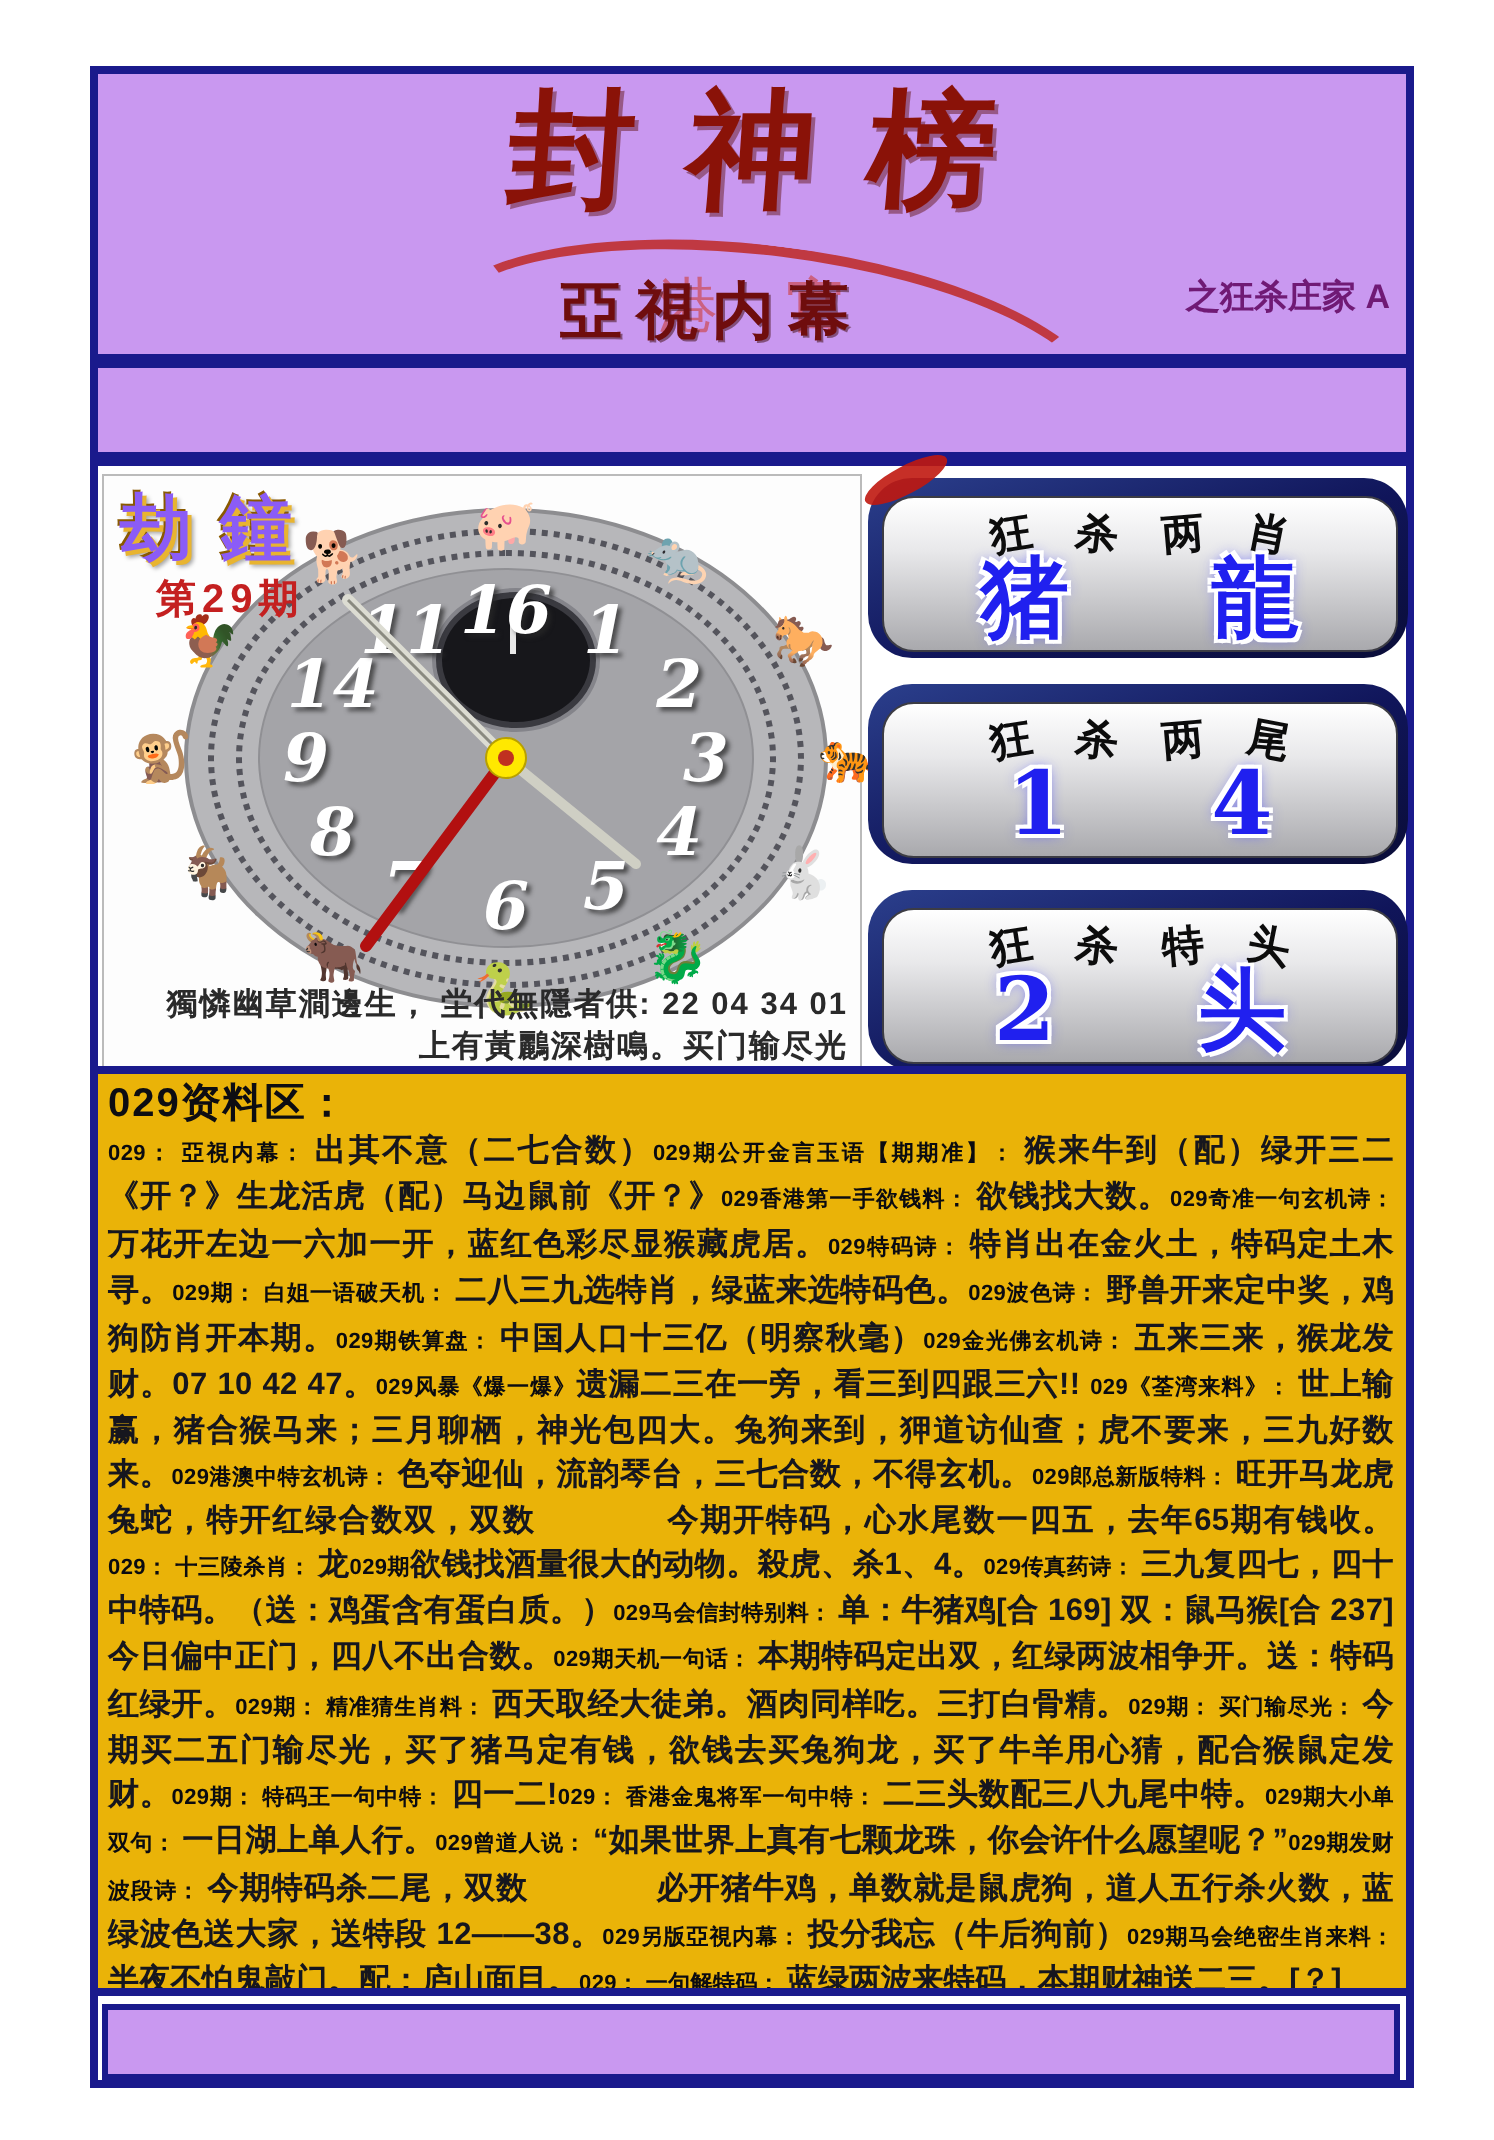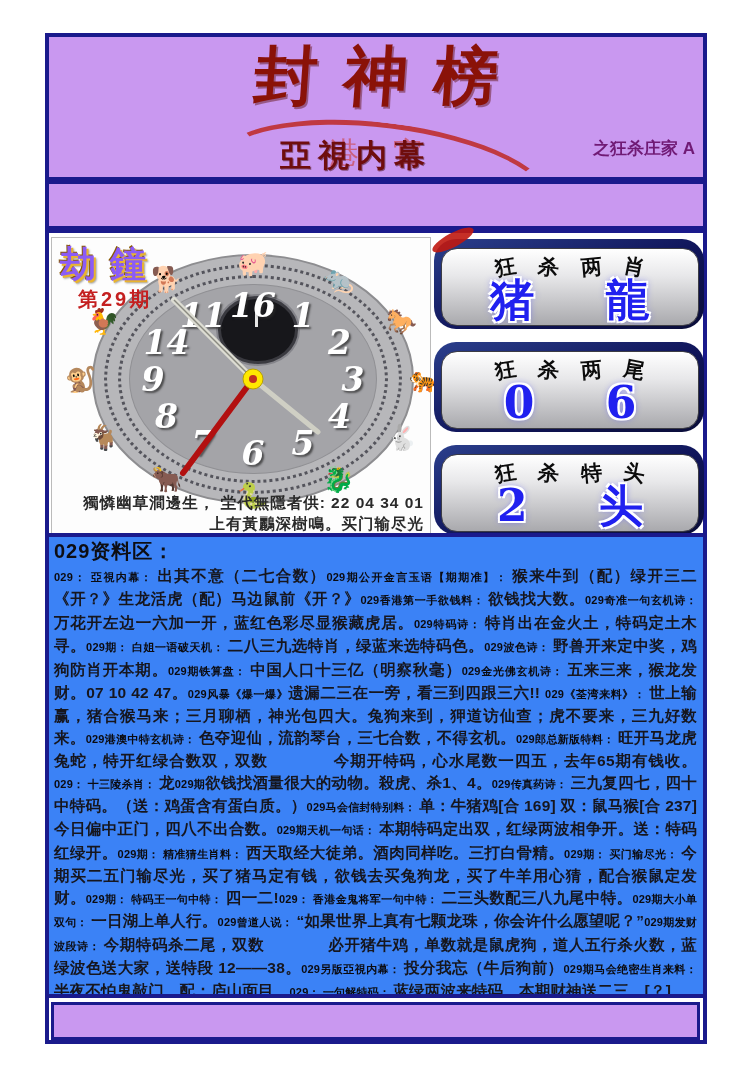--- a/index.html
+++ b/index.html
@@ -95,21 +95,21 @@
     text-shadow:2px 2px 0 #fff,-2px -2px 0 #fff,2px -2px 0 #fff,-2px 2px 0 #fff,0 0 7px rgba(80,80,255,.9);
   }
   .swoosh{
     position:absolute;left:-4px;top:-6px;width:46px;height:14px;border-radius:50%;
     background:#c01810;transform:rotate(-28deg);opacity:.9;
   }
 
   
   .info{
     position:absolute;left:-4px;right:-4px;top:300px;height:465px;box-sizing:border-box;
-    border:4px solid #1a1a8c;background:#3b82f6;padding:1px 6px 2px 5px;overflow:hidden;
+    border:4px solid #1a1a8c;background:#eab308;padding:1px 6px 2px 5px;overflow:hidden;
   }
   .info-head{font-size:20px;font-weight:900;color:#0d0d12;letter-spacing:1px;}
   .info-body{
     font-size:15.5px;line-height:21.4px;color:#16161e;text-align:justify;
     font-weight:600;letter-spacing:0.2px;
   }
   .info-body .b{font-weight:900;font-size:11px;color:#0b0b10;}
 
   
   .footer-strip{
@@ -186,21 +186,21 @@
         <div class="kbox">
           <div class="swoosh"></div>
           <div class="kb-face">
             <span class="kb-label"><span style="transform: rotate(-9deg);">狂</span><span style="transform: rotate(7deg);">杀</span><span style="transform: rotate(-5deg);">两</span><span style="transform: rotate(11deg);">肖</span></span>
             <span class="kb-value">猪 龍</span>
           </div>
         </div>
         <div class="kbox">
           <div class="kb-face">
             <span class="kb-label"><span style="transform: rotate(-9deg);">狂</span><span style="transform: rotate(7deg);">杀</span><span style="transform: rotate(-5deg);">两</span><span style="transform: rotate(11deg);">尾</span></span>
-            <span class="kb-value">0 6</span>
+            <span class="kb-value">1 4</span>
           </div>
         </div>
         <div class="kbox">
           <div class="kb-face">
             <span class="kb-label"><span style="transform: rotate(-9deg);">狂</span><span style="transform: rotate(7deg);">杀</span><span style="transform: rotate(-5deg);">特</span><span style="transform: rotate(11deg);">头</span></span>
             <span class="kb-value">2 头</span>
           </div>
         </div>
       </div>
 

